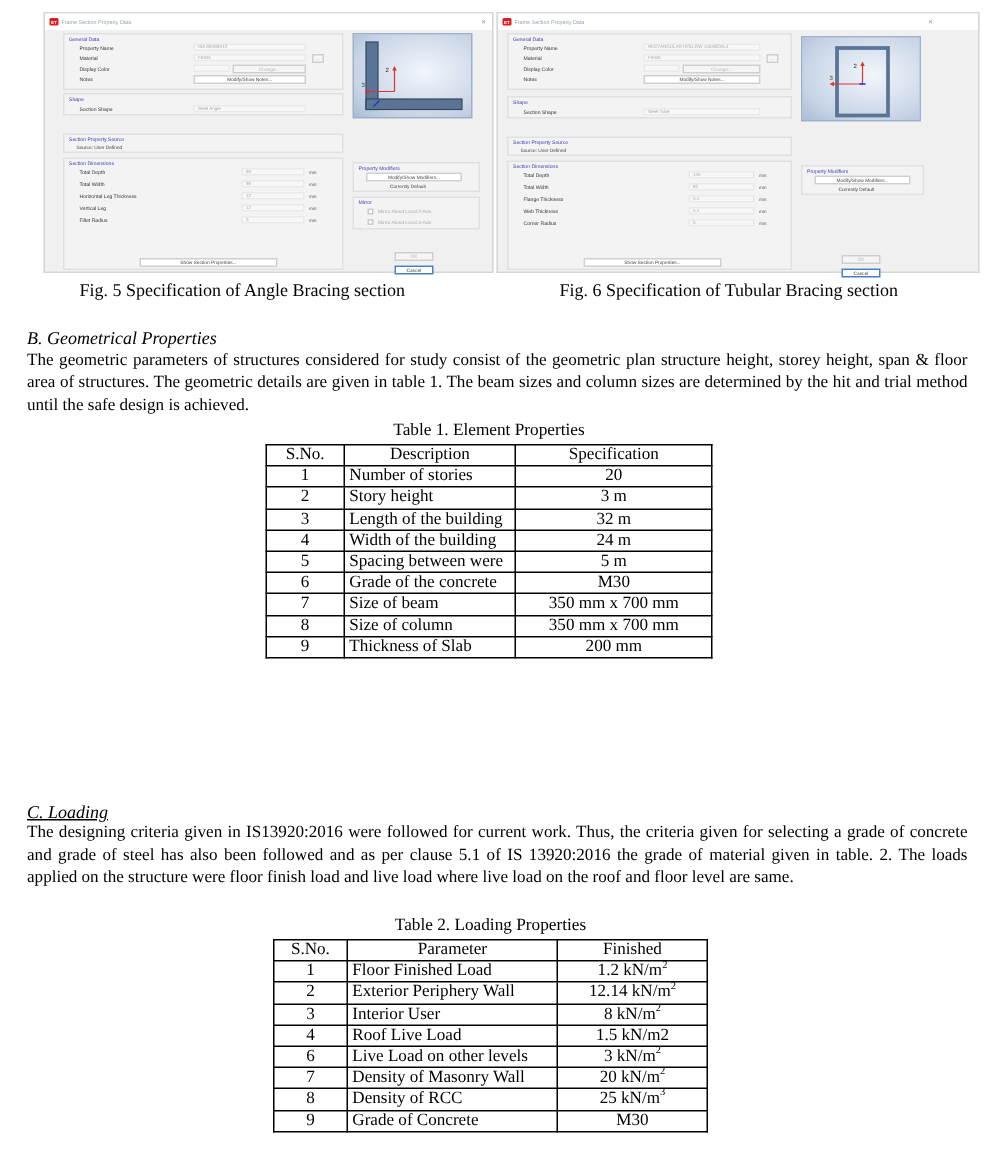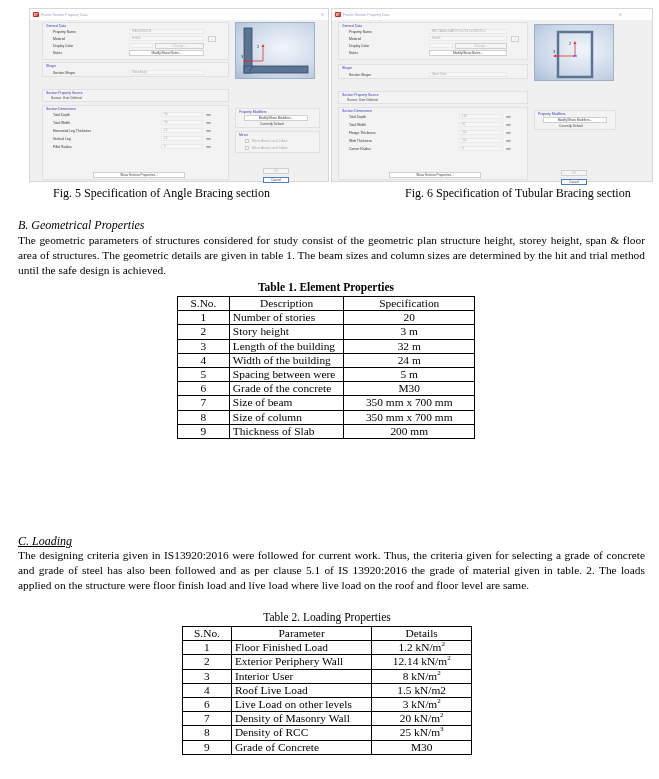--- a/index.html
+++ b/index.html
@@ -32,21 +32,21 @@
   .chk .box { width: 4px; height: 4px; border: 1px solid #ccc; background: #f8f8f8; margin-right: 3px; }
   .preview {
     position: absolute; background: radial-gradient(ellipse at 60% 45%, #f2f6fb 0%, #c7d4e6 70%, #a9bcd6 100%);
     border: 1px solid #9fb1c9;
   }
   .note-plain { position: absolute; color: #444; font-size: 3.2px; }
 
   
   .caption { position: absolute; top: 186px; font-size: 12px; font-family: Liberation Serif, serif; }
   #cap1 { left: 53px; }
-  #cap2 { left: 405px; }
+  #cap2 { left: 373px; }
   .heading { position: absolute; left: 18px; font-size: 12px; font-style: italic; }
   .para { position: absolute; left: 18px; width: 627px; font-size: 11.4px; line-height: 14.8px; text-align: justify; }
   .table-title { position: absolute; font-size: 11.5px; text-align: center; }
 
   table { position: absolute; border-collapse: collapse; font-size: 11.4px; }
   table td, table th { border: 1px solid #000; font-weight: normal; padding: 0 3px; line-height: 13.2px; vertical-align: top; }
   #t1 { left: 177px; top: 296px; width: 298px; }
   #t1 col.c1 { width: 52px; } #t1 col.c2 { width: 115px; } #t1 col.c3 { width: 131px; }
   #t2 { left: 182px; top: 626px; width: 290px; }
   #t2 col.c1 { width: 49px; } #t2 col.c2 { width: 141px; } #t2 col.c3 { width: 100px; }
@@ -259,21 +259,21 @@
   <div class="btn disabled" style="left:229px;top:161px;width:26px;">OK</div>
   <div class="btn" style="left:229px;top:170px;width:26px;border-color:#4a7fc6;">Cancel</div>
 </div>
 
 <div class="caption" id="cap1">Fig. 5 Specification of Angle Bracing section</div>
 <div class="caption" id="cap2">Fig. 6 Specification of Tubular Bracing section</div>
 
 <div class="heading" style="top:218px;">B.   Geometrical Properties</div>
 <div class="para" style="top:233px;">The geometric parameters of structures considered for study consist of the geometric plan structure height, storey height, span &amp; floor area of structures. The geometric details are given in table 1.  The beam sizes and column sizes are determined by the hit and trial method until the safe design is achieved.</div>
 
-<div class="table-title" style="left:177px;top:281px;width:298px;font-weight:bold;">Table 1. Element Properties</div>
+<div class="table-title" style="left:177px;top:281px;width:298px;">Table 1. Element Properties</div>
 <table id="t1">
   <colgroup>
       <col class="c1">
       <col class="c2">
       <col class="c3">
     </colgroup>
   <thead>
     <tr>
       <th class="center">S.No.</th>
       <th class="center">Description</th>
@@ -336,21 +336,21 @@
 <table id="t2">
   <colgroup>
       <col class="c1">
       <col class="c2">
       <col class="c3">
     </colgroup>
   <thead>
     <tr>
       <th class="center">S.No.</th>
       <th class="center">Parameter</th>
-      <th class="center">Details</th>
+      <th class="center">Finished</th>
     </tr>
   </thead>
   <tbody id="t2-body">
       <tr>
         <td class="center">1</td>
         <td>Floor Finished Load</td>
         <td class="center"><span>1.2 kN/m</span><sup>2</sup></td>
       </tr>
       <tr>
         <td class="center">2</td>

